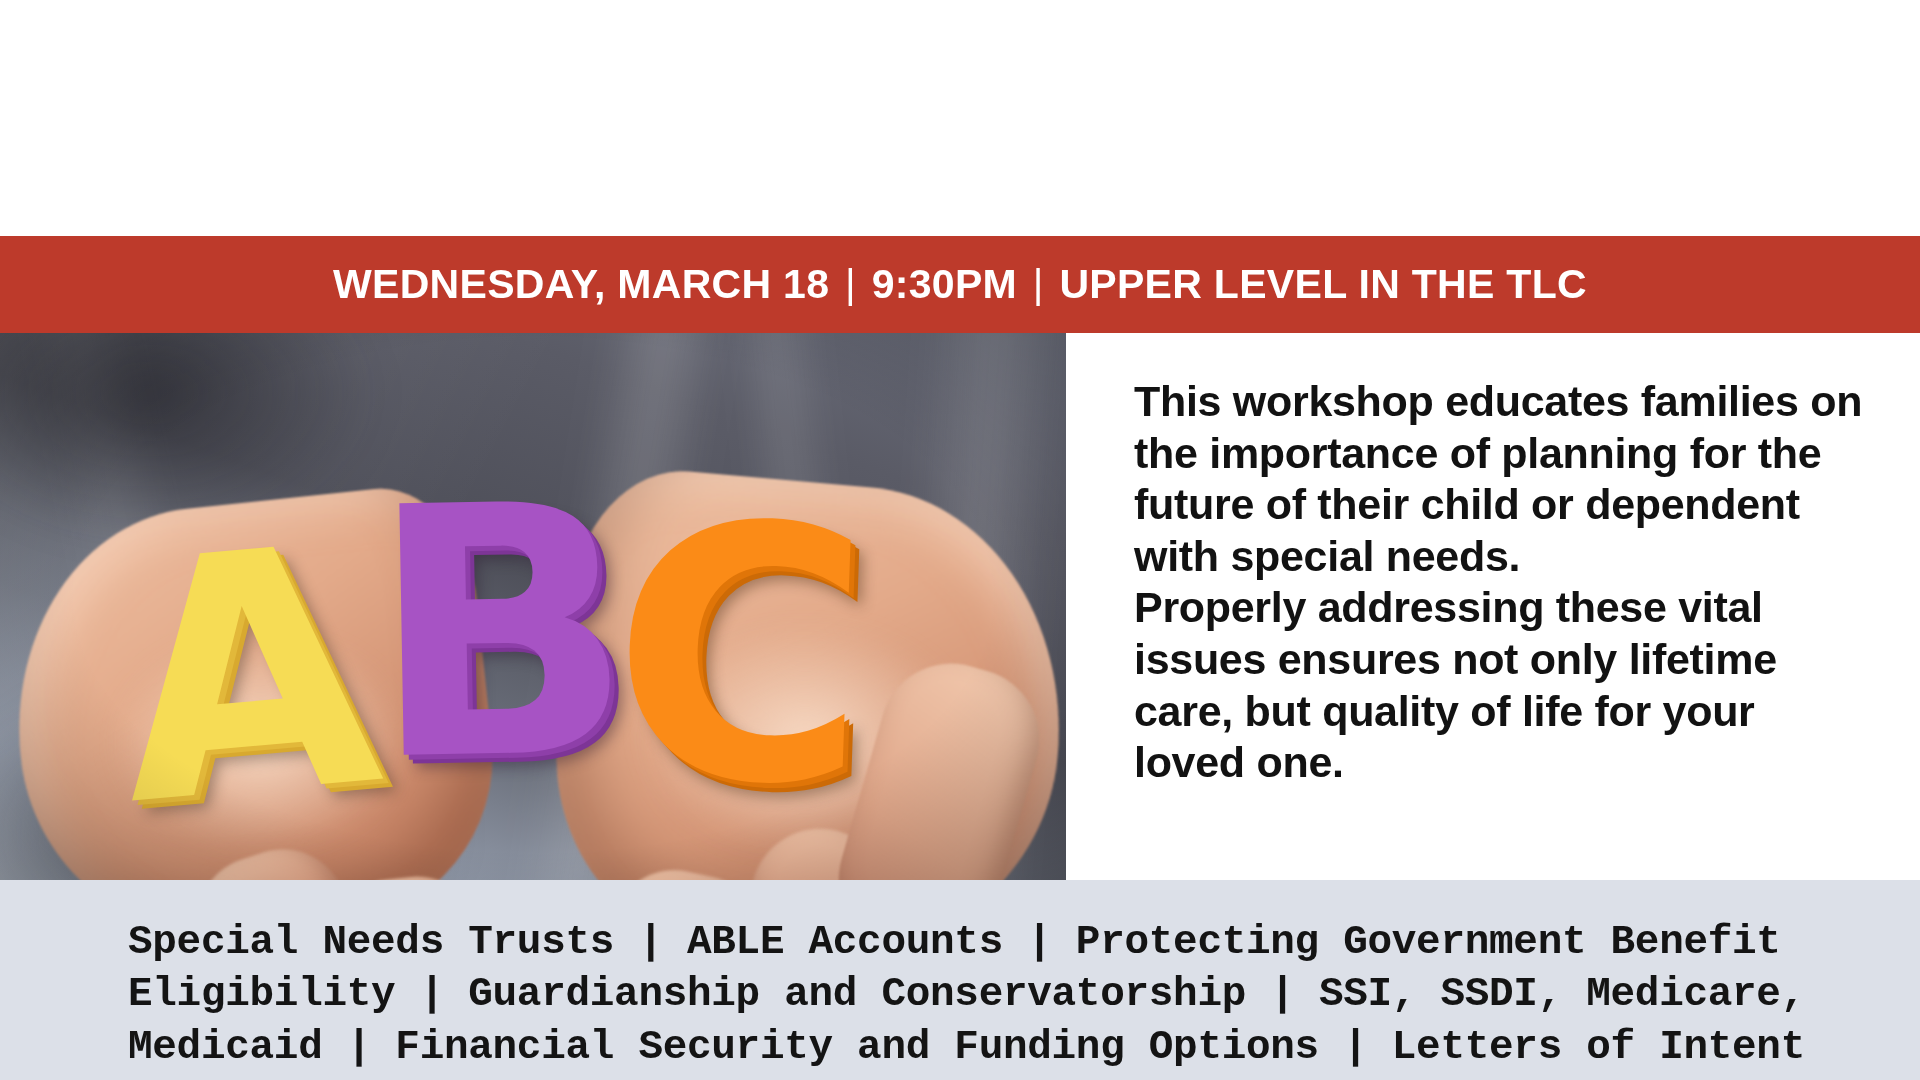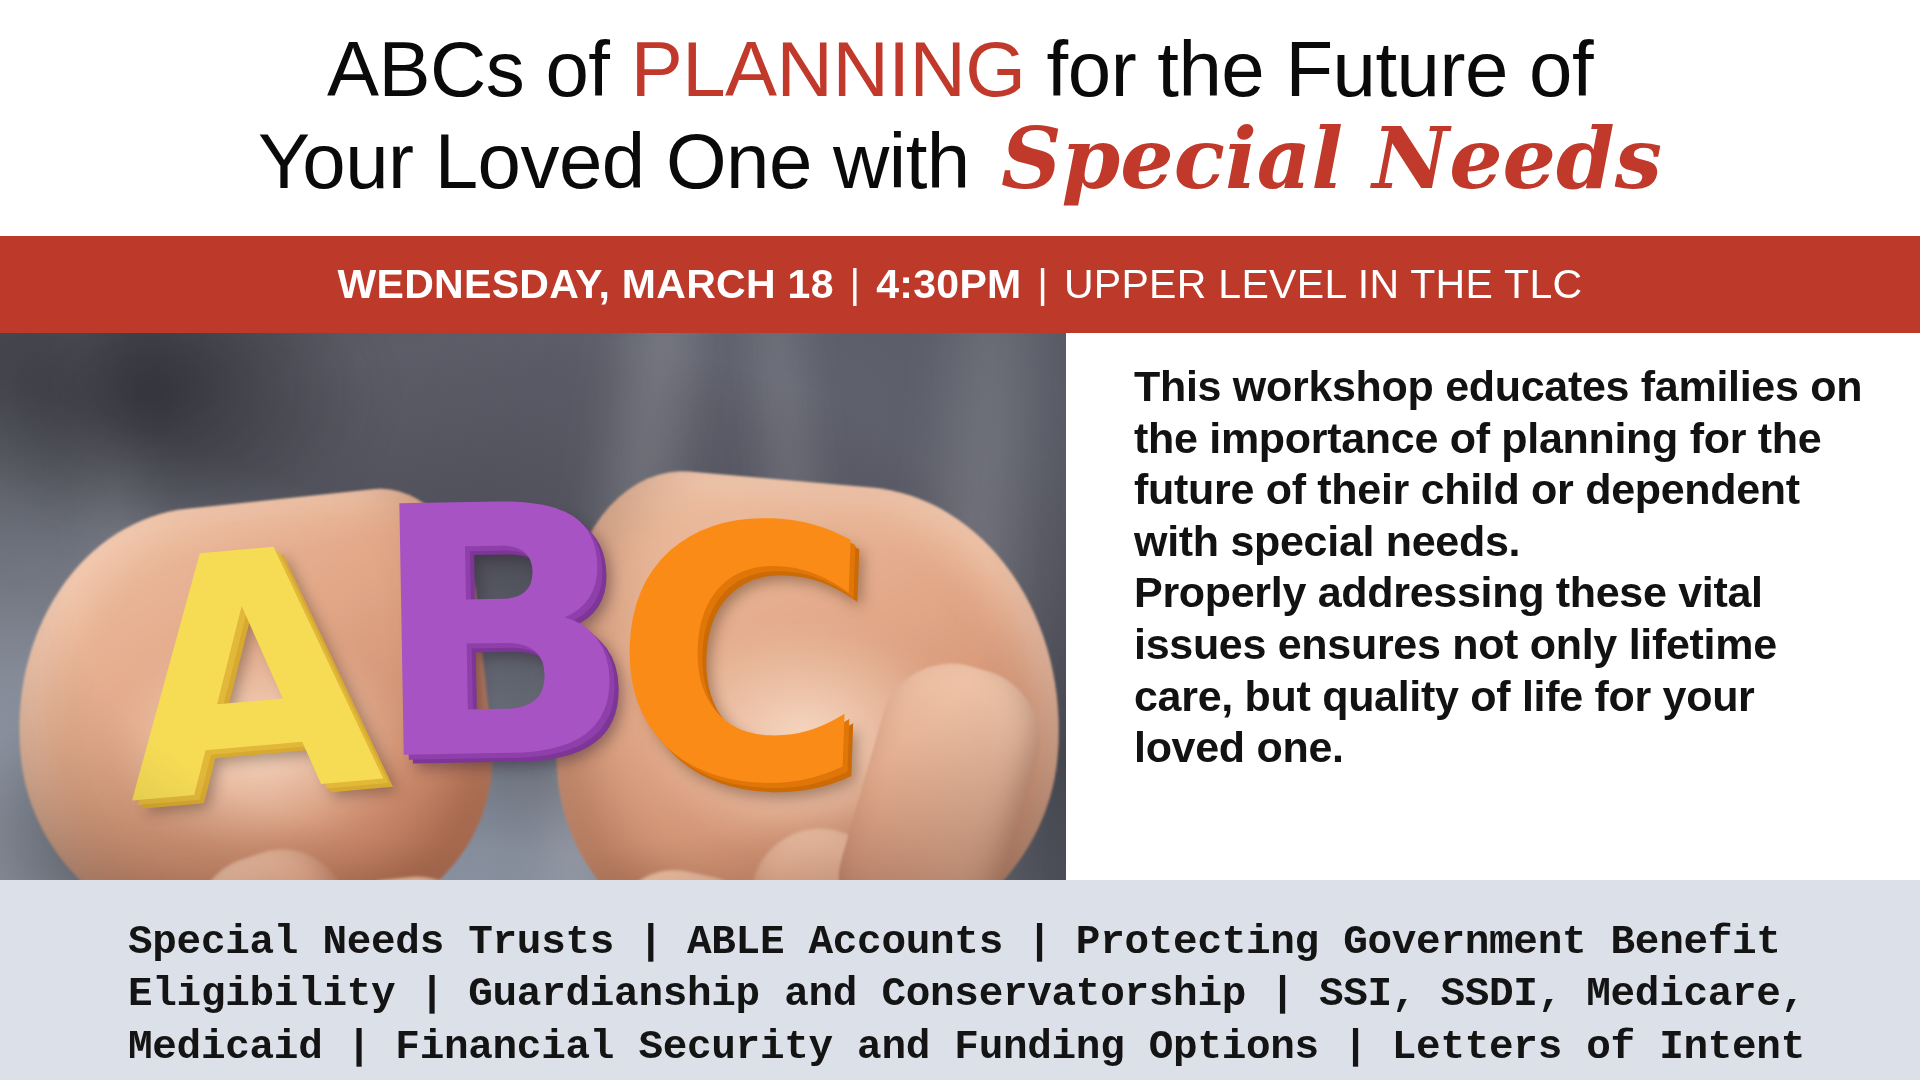--- a/index.html
+++ b/index.html
@@ -75,21 +75,21 @@
   .date-banner-text {
     color:#ffffff;
     font-size:41px;
     letter-spacing:0.3px;
     white-space:nowrap;
     font-family:"Liberation Sans", sans-serif;
     line-height:1;
   }
 
   .db-bold   { font-weight:700;margin-top:8px; }
-  .db-light  { font-weight:400; }
+  .db-light  { font-weight:700; }
   .db-sep    { font-weight:400; padding:0 4px; }
 
   
   .photo {
     position:absolute;
     left:0; top:333px;
     width:1066px;
     height:547px;
     overflow:hidden;
     background:#57565f;
@@ -217,21 +217,21 @@
     pointer-events:none;
   }
 
   
   .body-copy {
     position:absolute;
     left:1066px; top:333px;
     width:854px;
     height:589px;
     background:#ffffff;
-    padding:28px 44px 0 68px;
+    padding:43px 44px 0 68px;
   }
 
   .body-para {
     color:#121212;
     font-family:"Liberation Sans", sans-serif;
     font-weight:700;
     font-size:43px;
     line-height:1.20;
     letter-spacing:-0.3px;
   }
@@ -254,34 +254,26 @@
     font-size:41px;
     line-height:1.28;
     letter-spacing:-0.3px;
   }
 </style>
 </head>
 <body>
 
 <div class="flyer">
 
-  <div class="headline-block">
-    <div class="headline-line headline-line-1">
-      <span class="hl-black">ABCs of </span><span class="hl-red">PLANNING</span><span class="hl-black"> for the Future of</span>
-    </div>
-    <div class="headline-line headline-line-2">
-      <span class="hl-black">Your Loved One with </span><span class="hl-script">Special Needs</span>
-    </div>
-  </div>
 
   <div class="date-banner">
     <div class="date-banner-text">
       <span class="db-bold">WEDNESDAY, MARCH 18</span>
       <span class="db-sep db-bold">|</span>
-      <span class="db-bold">4:30PM</span>
+      <span class="db-bold">9:30PM</span>
       <span class="db-sep db-light">|</span>
       <span class="db-light">UPPER LEVEL IN THE TLC</span>
     </div>
   </div>
 
   <div class="photo">
     <div class="photo-bg"></div>
     <div class="fold f1"></div>
     <div class="fold f2"></div>
     <div class="fold f3"></div>

